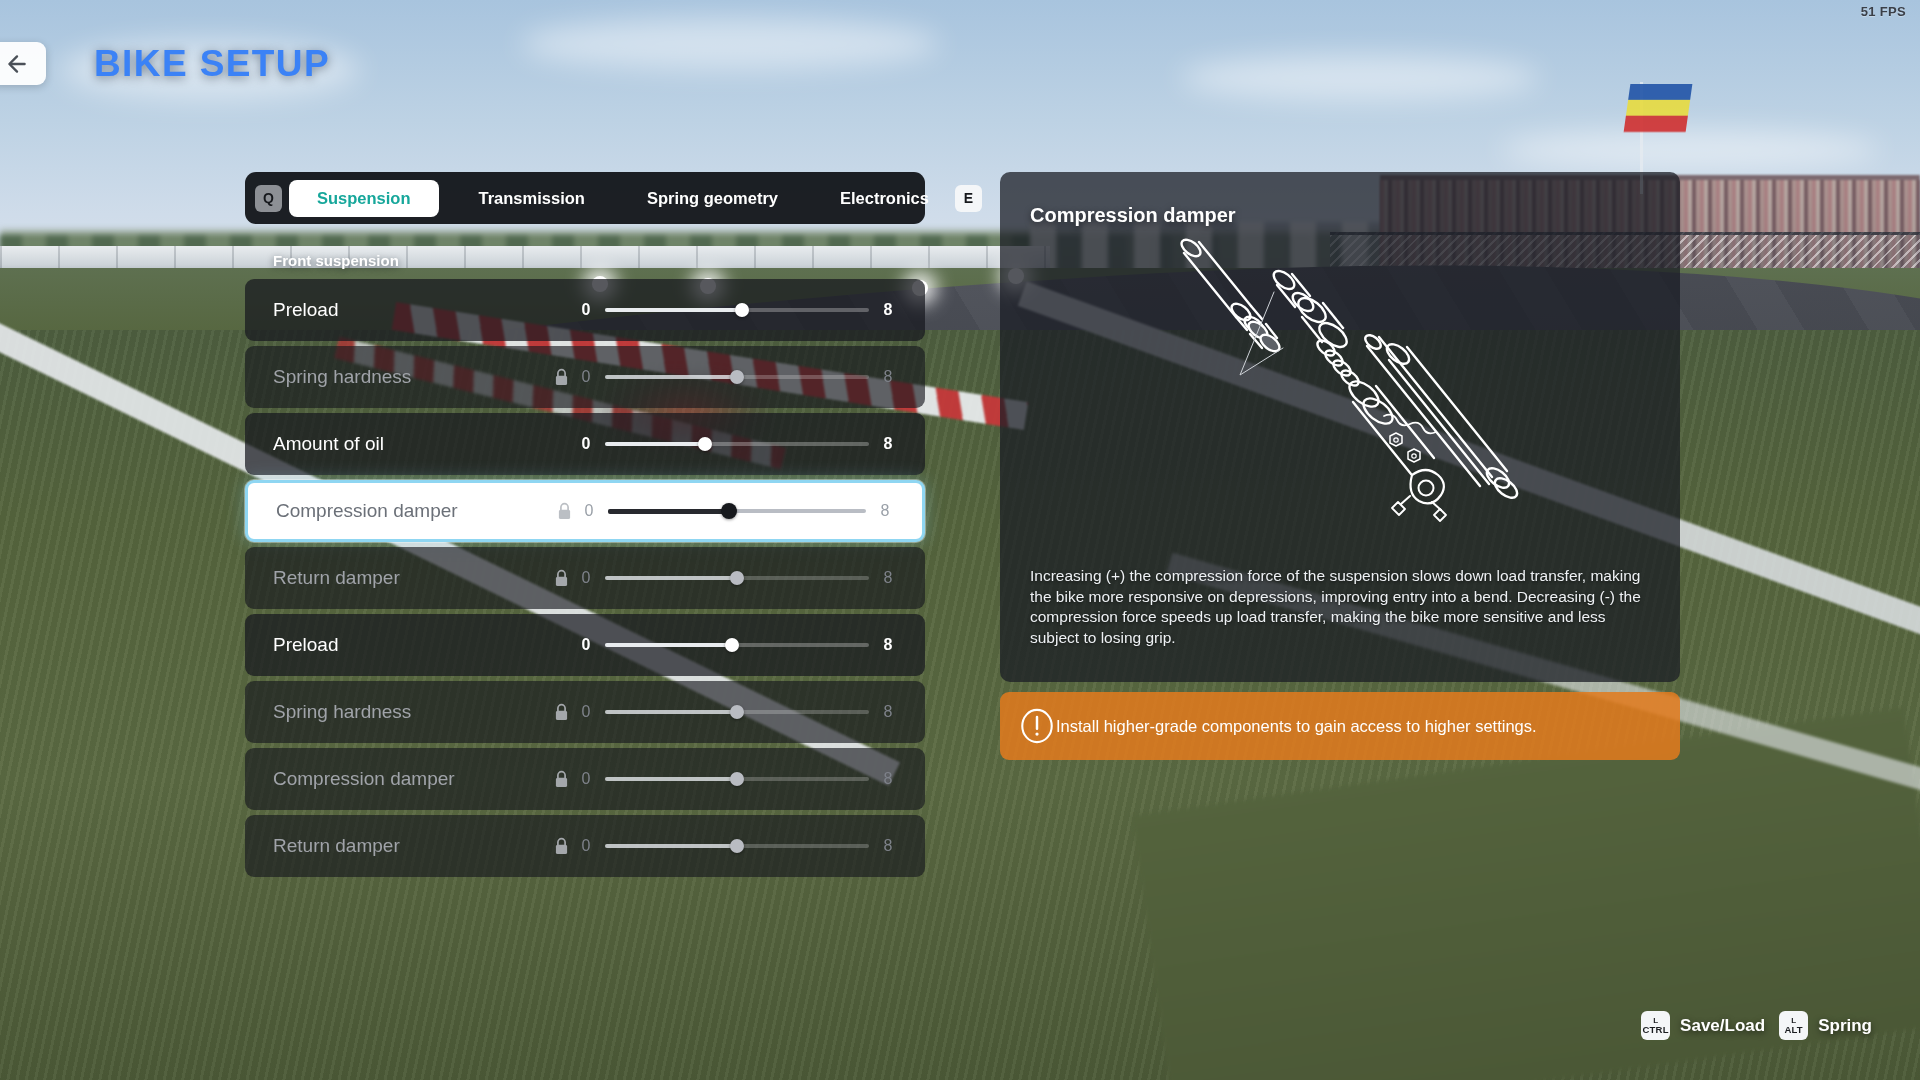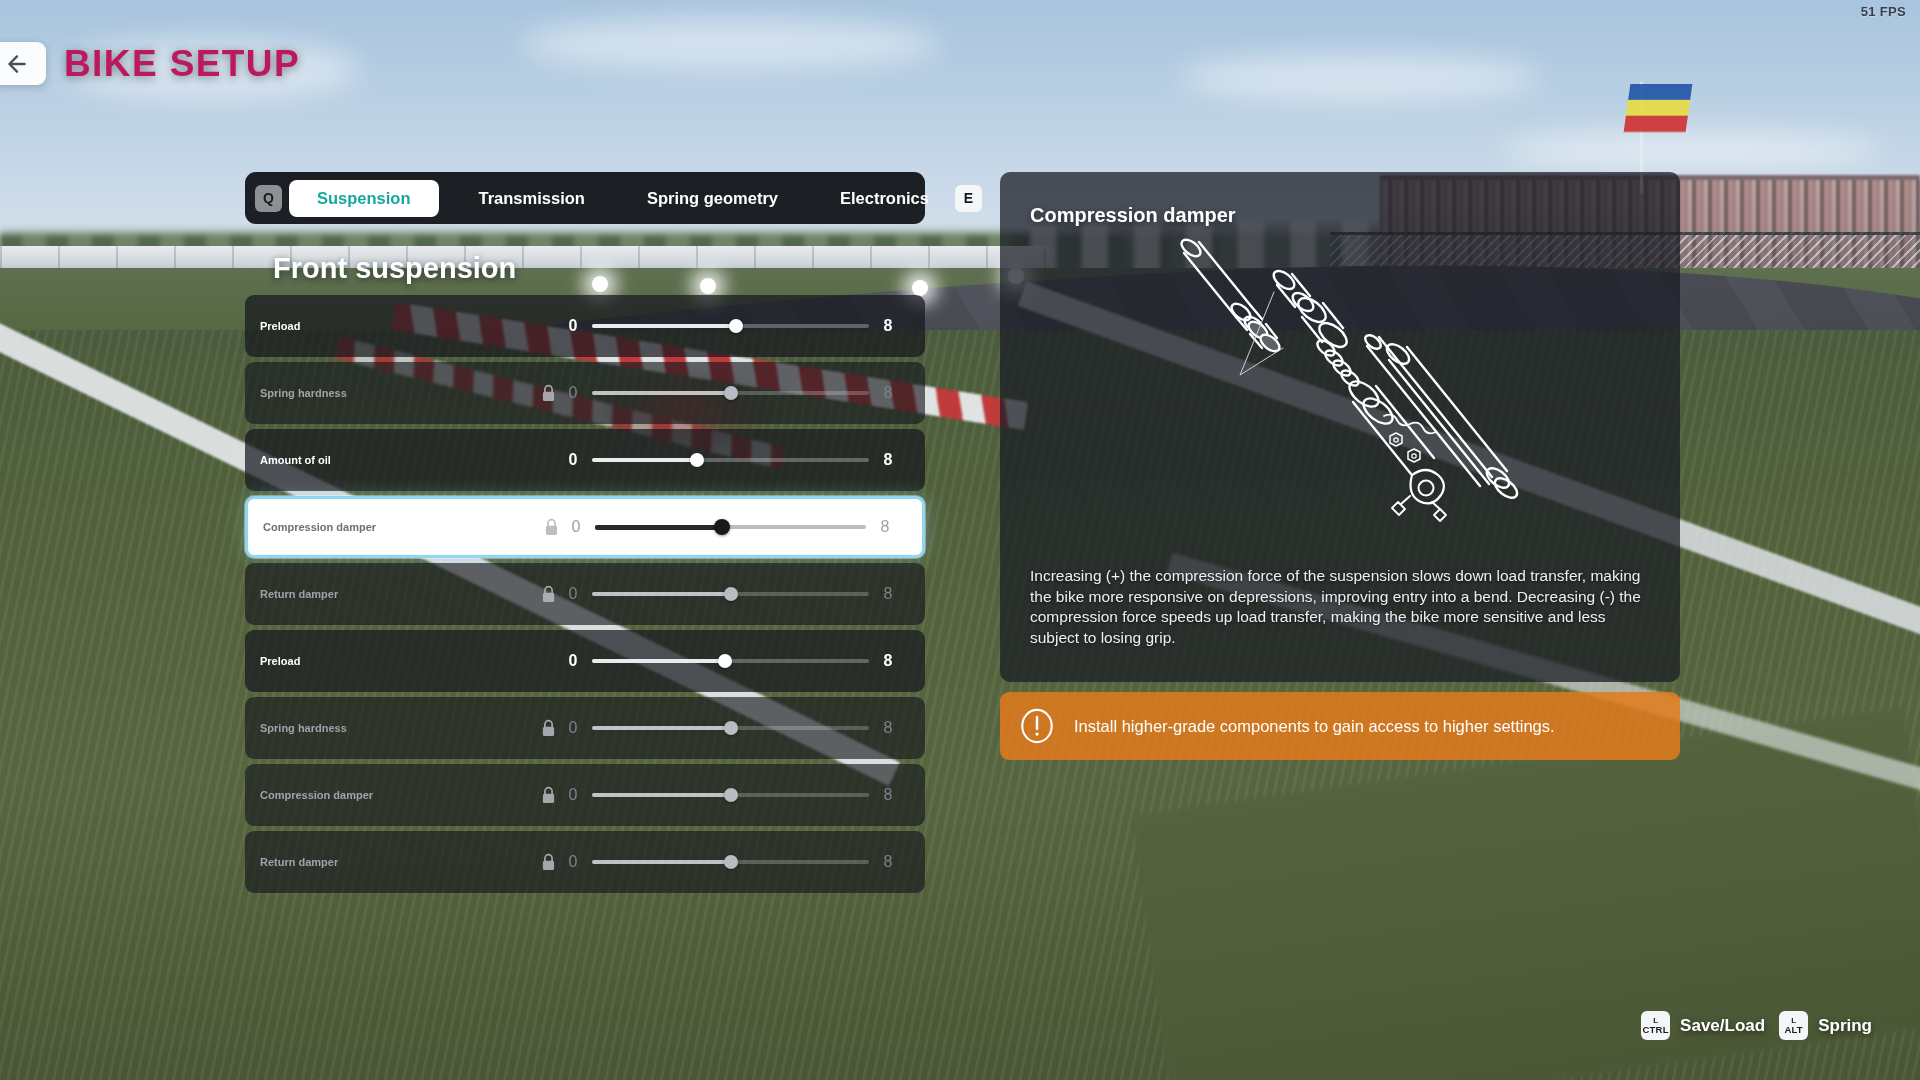--- a/index.html
+++ b/index.html
@@ -163,23 +163,24 @@
   #back-btn {
     width: 58px; height: 43px; margin-left: -12px;
     background: rgba(255,255,255,.93);
     border-radius: 9px;
     display: flex; align-items: center; justify-content: center;
     box-shadow: 0 2px 8px rgba(0,0,0,.18);
     cursor: pointer;
   }
   #back-btn svg { width: 26px; height: 26px; }
   #page-title {
-    font-size: 37px; font-weight: 700; color: #be185d;
+    font-size: 37px; font-weight: 700; color: #3b82f6;
     letter-spacing: 1.4px;
     text-shadow: 0 2px 10px rgba(20,30,45,.5);
+    margin-left: 30px;
   }
 
   
   #left-col { position: absolute; left: 245px; top: 172px; width: 680px; }
 
   #tabbar {
     position: relative; height: 52px; width: 680px;
     background: rgba(14,16,20,.93);
     border-radius: 11px;
     display: flex; align-items: center; padding: 0 10px; gap: 0;
@@ -197,43 +198,43 @@
     padding: 8px 18px; border-radius: 8px; white-space: nowrap;
     cursor: pointer;
   }
   .tab.active { background: #ffffff; color: #17a79b; }
   #tab-suspension { margin-left: 7px; padding: 9px 28px; }
   #tab-transmission { margin-left: 22px; }
   #tab-vehicle { margin-left: 26px; }
   #tab-electronics { margin-left: 26px; margin-right: 8px; }
 
   .section-title {
-    font-size: 29px; font-weight: 700; color: #ffffff;
+    font-size: 15px; font-weight: 700; color: #ffffff;
     margin: 28px 0 10px 28px;
     text-shadow: 0 2px 7px rgba(10,18,28,.6);
   }
 
   .row {
     position: relative;
     height: 62px; width: 680px;
     background: rgba(22,24,30,.72);
     border-radius: 9px;
     margin-bottom: 5px;
     display: flex; align-items: center;
     cursor: pointer;
   }
   .row.locked { background: rgba(22,24,30,.64); }
   .row.selected {
     background: #ffffff;
     border: 3px solid #8fd6f2;
     box-shadow: 0 0 0 1px rgba(255,255,255,.35), 0 0 18px rgba(140,214,242,.35);
   }
   .row-label {
-    font-size: 11px; font-weight: 700; color: #ffffff;
-    margin-left: 15px; flex: 0 0 auto; width: 270px;
+    font-size: 19px; font-weight: 400; color: #ffffff;
+    margin-left: 28px; flex: 0 0 auto; width: 270px;
   }
   .row.locked .row-label { color: #a0a3a9; }
   .row.selected .row-label { color: #6b7078; }
 
   .lock-slot { width: 36px; display: flex; justify-content: center; flex: 0 0 auto; }
   .lock-icon { width: 15px; height: 18px; opacity: .85; }
 
   .slider-area {
     flex: 1 1 auto; display: flex; align-items: center;
     margin-right: 30px; gap: 12px;
@@ -284,21 +285,21 @@
     position: absolute; left: 30px; right: 28px; bottom: 34px;
     font-size: 15.5px; line-height: 20.5px; color: #eef1f4;
     text-shadow: 0 1px 3px rgba(0,0,0,.55);
   }
 
   #warning-banner {
     position: absolute; left: 1000px; top: 692px;
     width: 680px; height: 68px;
     background: rgba(226,122,29,.86);
     border-radius: 9px;
-    display: flex; align-items: center; gap: 18px; padding-left: 18px;
+    display: flex; align-items: center; padding-left: 18px;
   }
   #warn-icon { width: 38px; height: 38px; flex: 0 0 auto; }
   #warn-text { font-size: 16.5px; font-weight: 400; color: #ffffff; }
 
   
   #hints {
     position: absolute; right: 48px; bottom: 40px;
     display: flex; align-items: center; gap: 14px;
   }
   .hint { display: flex; align-items: center; gap: 10px; }

